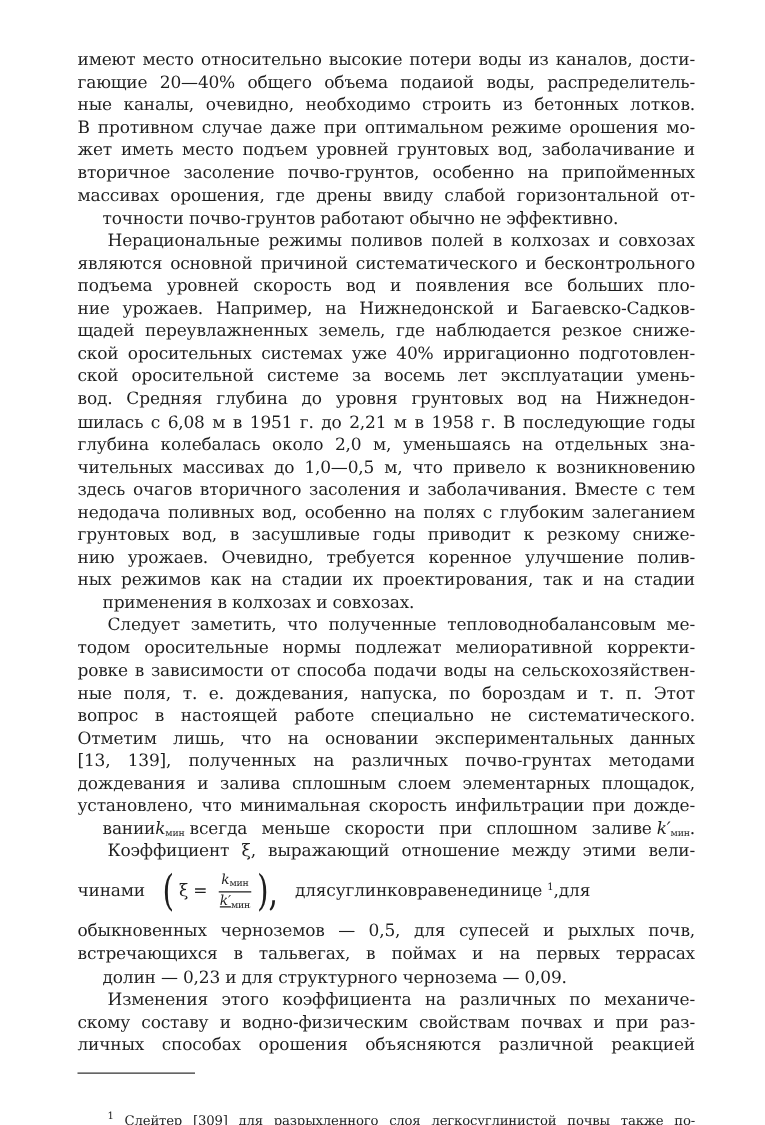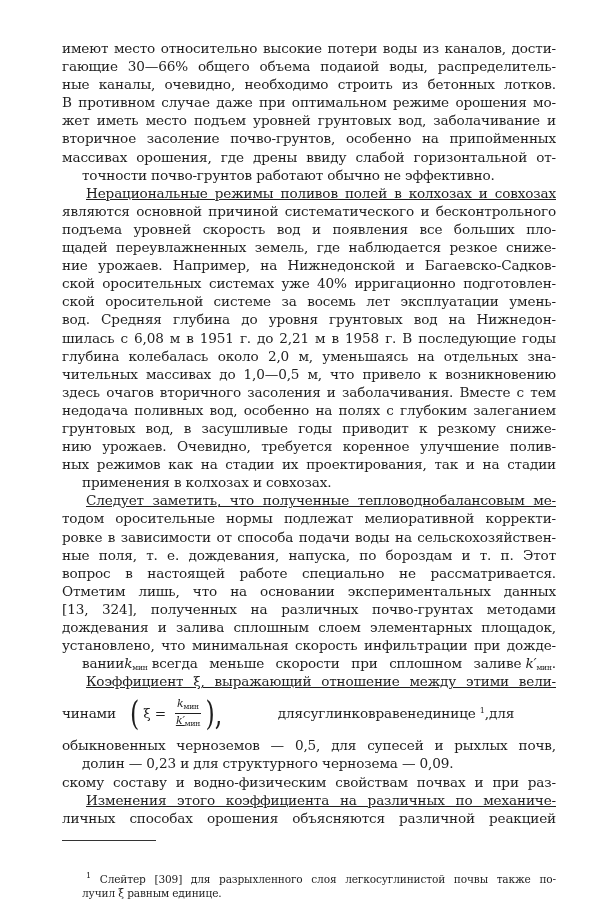--- a/index.html
+++ b/index.html
@@ -5,81 +5,81 @@
     html, body { margin: 0; padding: 0; background: #ffffff; }
     body { width: 612px; height: 900px; position: relative; overflow: hidden; }
     .page {
       position: absolute; left: 62px; top: 39px; width: 494px;
       font-family: "DejaVu Serif", "Liberation Serif", serif;
       font-size: 13.6px; line-height: 18.1px; color: #1e1e1e;
       letter-spacing: -0.15px;
     }
     .ln { display: block; white-space: nowrap; text-align: justify; text-align-last: justify; height: 18.1px; }
     .ln.last { text-align-last: left; margin-left: 20px; }
-    .ind { text-indent: 24px; text-decoration: underline; }
+    .ind { text-indent: 24px; }
     .formula-row { display: flex; align-items: center; height: 46px; white-space: nowrap; }
     .formula-row .pre { width: 60px; }
     .formula { display: inline-flex; align-items: center; margin: 0 10px 0 6px; }
     .paren { font-size: 34px; line-height: 34px; font-weight: 200; transform: scaleX(0.7); display: inline-block; }
     .xi { margin: 0 4px 0 2px; }
     .frac { display: inline-flex; flex-direction: column; align-items: center; font-size: 11px; line-height: 13px; margin-left: 4px; }
     .frac .num { border-bottom: 1px solid #1e1e1e; padding: 0 2px; }
     .frac .den { padding: 0 2px; text-decoration: underline; }
     .k { font-style: italic; }
     .sub { font-size: 7.5px; vertical-align: -2px; }
-    .post { flex: 1; display: flex; justify-content: center; }
+    .post { flex: 1; display: flex; justify-content: flex-start; }
     sup.fn { font-size: 8px; vertical-align: 5px; line-height: 0; }
     .rule { position: absolute; left: 0; width: 94px; border-top: 1px solid #333; }
     .footnote { font-size: 10.6px; line-height: 14px; }
     .footnote .ln { height: 14px; }
   </style>
 </head>
 <body>
 
 <div class="page">
 
   <div>
     <span class="ln">имеют место относительно высокие потери воды из каналов, дости-</span>
-    <span class="ln">гающие 30—66% общего объема подаиой воды, распределитель-</span>
+    <span class="ln">гающие 20—40% общего объема подаиой воды, распределитель-</span>
     <span class="ln">ные каналы, очевидно, необходимо строить из бетонных лотков.</span>
     <span class="ln">В противном случае даже при оптимальном режиме орошения мо-</span>
     <span class="ln">жет иметь место подъем уровней грунтовых вод, заболачивание и</span>
     <span class="ln">вторичное засоление почво-грунтов, особенно на припойменных</span>
     <span class="ln">массивах орошения, где дрены ввиду слабой горизонтальной от-</span>
     <span class="ln last">точности почво-грунтов работают обычно не эффективно.</span>
   </div>
 
   <div>
     <span class="ln ind">Нерациональные режимы поливов полей в колхозах и совхозах</span>
     <span class="ln">являются основной причиной систематического и бесконтрольного</span>
     <span class="ln">подъема уровней скорость вод и появления все больших пло-</span>
+    <span class="ln">ние урожаев. Например, на Нижнедонской и Багаевско-Садков-</span>
     <span class="ln">щадей переувлажненных земель, где наблюдается резкое сниже-</span>
-    <span class="ln">ние урожаев. Например, на Нижнедонской и Багаевско-Садков-</span>
     <span class="ln">ской оросительных системах уже 40% ирригационно подготовлен-</span>
     <span class="ln">ской оросительной системе за восемь лет эксплуатации умень-</span>
     <span class="ln">вод. Средняя глубина до уровня грунтовых вод на Нижнедон-</span>
     <span class="ln">шилась с 6,08 м в 1951 г. до 2,21 м в 1958 г. В последующие годы</span>
     <span class="ln">глубина колебалась около 2,0 м, уменьшаясь на отдельных зна-</span>
     <span class="ln">чительных массивах до 1,0—0,5 м, что привело к возникновению</span>
     <span class="ln">здесь очагов вторичного засоления и заболачивания. Вместе с тем</span>
     <span class="ln">недодача поливных вод, особенно на полях с глубоким залеганием</span>
     <span class="ln">грунтовых вод, в засушливые годы приводит к резкому сниже-</span>
     <span class="ln">нию урожаев. Очевидно, требуется коренное улучшение полив-</span>
     <span class="ln">ных режимов как на стадии их проектирования, так и на стадии</span>
     <span class="ln last">применения в колхозах и совхозах.</span>
   </div>
 
   <div>
     <span class="ln ind">Следует заметить, что полученные тепловоднобалансовым ме-</span>
     <span class="ln">тодом оросительные нормы подлежат мелиоративной корректи-</span>
     <span class="ln">ровке в зависимости от способа подачи воды на сельскохозяйствен-</span>
     <span class="ln">ные поля, т. е. дождевания, напуска, по бороздам и т. п. Этот</span>
-    <span class="ln">вопрос в настоящей работе специально не рассматривается.</span>
+    <span class="ln">вопрос в настоящей работе специально не систематического.</span>
     <span class="ln">Отметим лишь, что на основании экспериментальных данных</span>
-    <span class="ln">[13, 324], полученных на различных почво-грунтах методами</span>
+    <span class="ln">[13, 139], полученных на различных почво-грунтах методами</span>
     <span class="ln">дождевания и залива сплошным слоем элементарных площадок,</span>
     <span class="ln">установлено, что минимальная скорость инфильтрации при дожде-</span>
     <span class="ln last" style="display:flex;justify-content:flex-start;">
       <span>вании</span>
       <span><span class="k">k</span><span class="sub">мин</span></span>
       <span style="flex:1;text-align:justify;text-align-last:justify;margin:0 4px;">всегда меньше скорости при сплошном заливе</span>
       <span><span class="k">k′</span><span class="sub">мин</span><span>.</span></span>
     </span>
   </div>
 
@@ -98,26 +98,27 @@
       </span>
       <span class="post">
         <span>для</span>
         <span>суглинков</span>
         <span>равен</span>
         <span><span>единице</span>&nbsp;<sup class="fn">1</sup>,</span>
         <span>для</span>
       </span>
     </div>
     <span class="ln">обыкновенных черноземов — 0,5, для супесей и рыхлых почв,</span>
+    <span class="ln">встречающихся в тальвегах, в поймах и на первых террасах</span>
     <span class="ln last">долин — 0,23 и для структурного чернозема — 0,09.</span>
   </div>
 
   <div>
+    <span class="ln ind">Изменения этого коэффициента на различных по механиче-</span>
     <span class="ln">скому составу и водно-физическим свойствам почвах и при раз-</span>
-    <span class="ln ind">Изменения этого коэффициента на различных по механиче-</span>
     <span class="ln">личных способах орошения объясняются различной реакцией</span>
   </div>
 
   <div style="position:relative;height:20px;">
     <div class="rule" style="top:13px;"></div>
   </div>
 
   <div class="footnote">
     <span class="ln" style="text-indent:24px;margin-top:25px;">
       <sup class="fn">1</sup>

